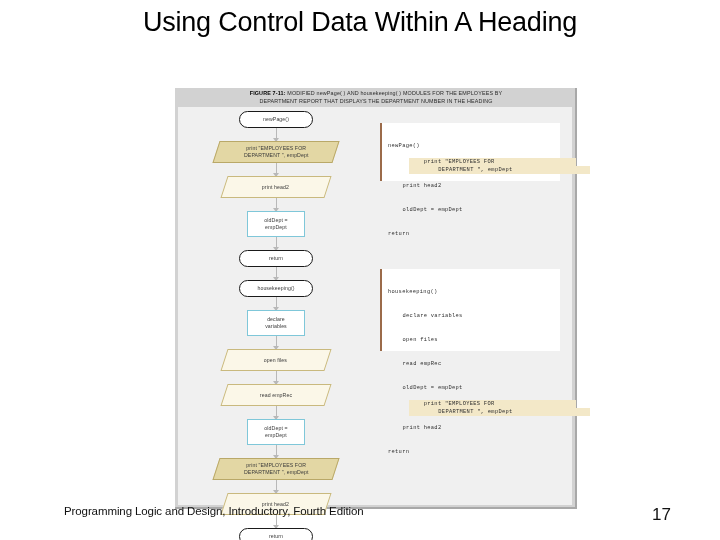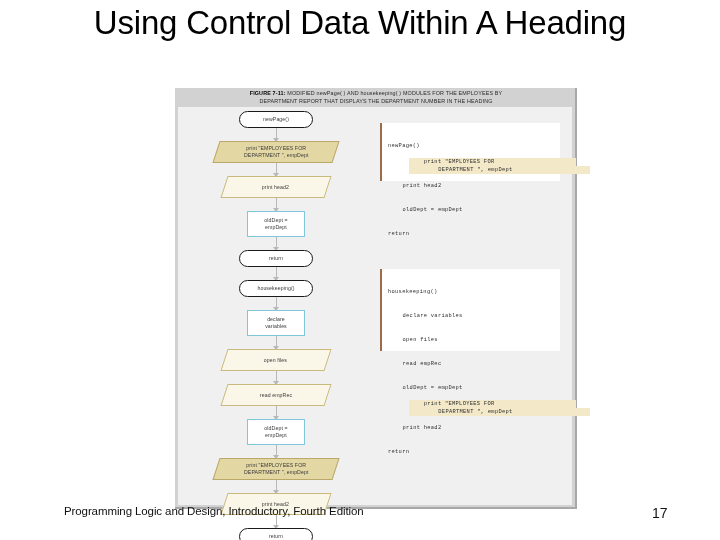--- a/index.html
+++ b/index.html
@@ -15,21 +15,21 @@
     overflow: hidden;
   }
 
   
   #slide-title {
     position: absolute;
     left: 30px;
     top: 6px;
     width: 660px;
     text-align: center;
-    font-size: 33px;
+    font-size: 27px;
     line-height: 33px;
     color: #000000;
     letter-spacing: -0.2px;
   }
   #slide-title .tline { display: block; white-space: nowrap; }
 
   
   #figure-panel {
     position: absolute;
     left: 175px;
@@ -163,21 +163,21 @@
     top: 505px;
     font-size: 11.5px;
     color: #111111;
     letter-spacing: -0.1px;
     padding-left: 20px;
   }
   #footer-page {
     position: absolute;
     left: 652px;
     top: 505px;
-    font-size: 14px;
+    font-size: 17px;
     color: #111111;
   }
 </style>
 </head>
 <body>
 
 <div id="slide-title">
   <span class="tline">Using Control Data Within A Heading</span>
 </div>
 

